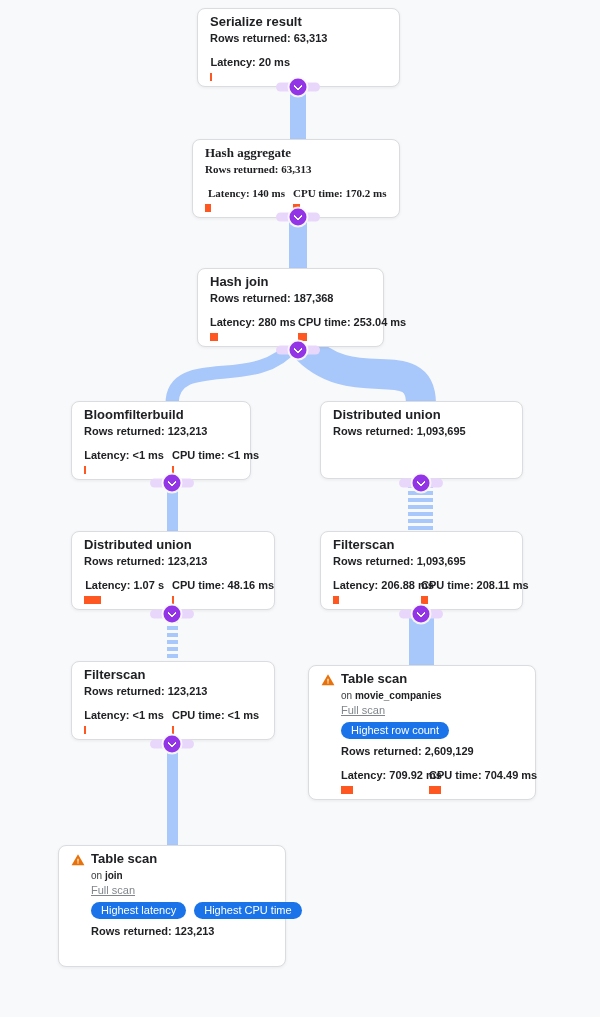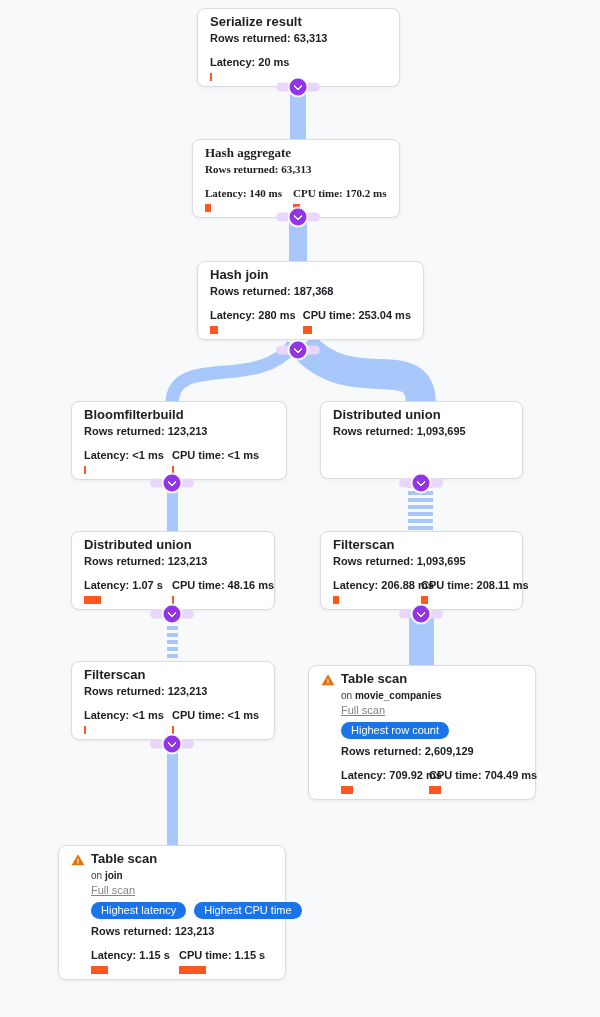--- a/index.html
+++ b/index.html
@@ -21,21 +21,21 @@
   .body-col{flex:1; min-width:0;}
   .title{font-size:13px; line-height:16px; font-weight:bold; margin-bottom:2px;}
   .on-line{font-size:10px; line-height:13px; color:#3c4043; margin-bottom:2px;}
   .on-value{font-weight:bold; color:var(--ink);}
   .scan-type{font-size:11px; line-height:13px; color:var(--gray); margin-bottom:5px;text-decoration:underline;}
   .badges{display:flex; gap:8px; margin-bottom:6px;}
   .badge{background:var(--pill); color:#fff; font-size:11px; line-height:13px; padding:2px 10px;
          border-radius:10px; white-space:nowrap;}
   .rows{font-size:11px; line-height:13px; font-weight:bold; margin-bottom:11px;}
   .stats{display:flex;}
-  .stat:first-child{min-width:88px; padding-right:8px;}
+  .stat:first-child{min-width:88px; padding-right:8px;text-align:right;}
   .stat-label{font-size:11px; line-height:13px; font-weight:bold; white-space:nowrap; margin-bottom:4px;}
   .bar{height:8px; background:var(--bar);}
   .expand-band{position:absolute; width:44px; height:9px; border-radius:5px; background:var(--band);
                transform:translate(-50%,-50%); z-index:3;}
   .expand-btn{position:absolute; width:17px; height:17px; border-radius:50%; background:var(--purple);
               transform:translate(-50%,-50%); z-index:4; display:flex; align-items:center; justify-content:center;
               box-shadow:0 0 0 2px rgba(248,249,250,.9); cursor:pointer;}
   .chev{width:7px; height:7px; border-left:2px solid #fff; border-bottom:2px solid #fff;
         transform:rotate(-45deg); margin-top:-3px; border-radius:1px;}
 </style>
@@ -83,41 +83,41 @@
             <div class="bar" style="width: 6px;"></div>
           </div>
           <div class="stat">
             <div class="stat-label">CPU time: 170.2 ms</div>
             <div class="bar" style="width: 7px;"></div>
           </div>
         </div>
       </div>
     </div>
   </div>
-    <div class="node" style="left: 197px; top: 261px; width: 227px; min-height: 75px;">
+    <div class="node" style="left: 197px; top: 268px; width: 187px; min-height: 75px;">
     <div class="node-inner">
 
       <div class="body-col">
         <div class="title">Hash join</div>
 
         <div class="rows">Rows returned: 187,368</div>
         <div class="stats">
           <div class="stat">
             <div class="stat-label">Latency: 280 ms</div>
             <div class="bar" style="width: 8px;"></div>
           </div>
           <div class="stat">
             <div class="stat-label">CPU time: 253.04 ms</div>
             <div class="bar" style="width: 9px;"></div>
           </div>
         </div>
       </div>
     </div>
   </div>
-    <div class="node" style="left: 71px; top: 401px; width: 216px; min-height: 78px;">
+    <div class="node" style="left: 71px; top: 401px; width: 180px; min-height: 78px;">
     <div class="node-inner">
 
       <div class="body-col">
         <div class="title">Bloomfilterbuild</div>
 
         <div class="rows">Rows returned: 123,213</div>
         <div class="stats">
           <div class="stat">
             <div class="stat-label">Latency: &lt;1 ms</div>
             <div class="bar" style="width: 2px;"></div>
@@ -241,30 +241,20 @@
       </div>
       <div class="body-col">
         <div class="title">Table scan</div>
         <div class="on-line"><span class="on-prefix">on</span> <span class="on-value">join</span></div>
         <div class="scan-type">Full scan</div>
         <div class="badges">
             <span class="badge">Highest latency</span>
             <span class="badge">Highest CPU time</span>
           </div>
         <div class="rows">Rows returned: 123,213</div>
-        <div class="stats">
-          <div class="stat">
-            <div class="stat-label">Latency: 1.15 s</div>
-            <div class="bar" style="width: 17px;"></div>
-          </div>
-          <div class="stat">
-            <div class="stat-label">CPU time: 1.15 s</div>
-            <div class="bar" style="width: 27px;"></div>
-          </div>
-        </div>
       </div>
     </div>
   </div>
     <div class="expand-band" style="left: 298px; top: 87px;"></div>
     <div class="expand-btn" style="left: 298px; top: 87px;">
       <div class="chev"></div>
     </div>
     <div class="expand-band" style="left: 298px; top: 217px;"></div>
     <div class="expand-btn" style="left: 298px; top: 217px;">
       <div class="chev"></div>

